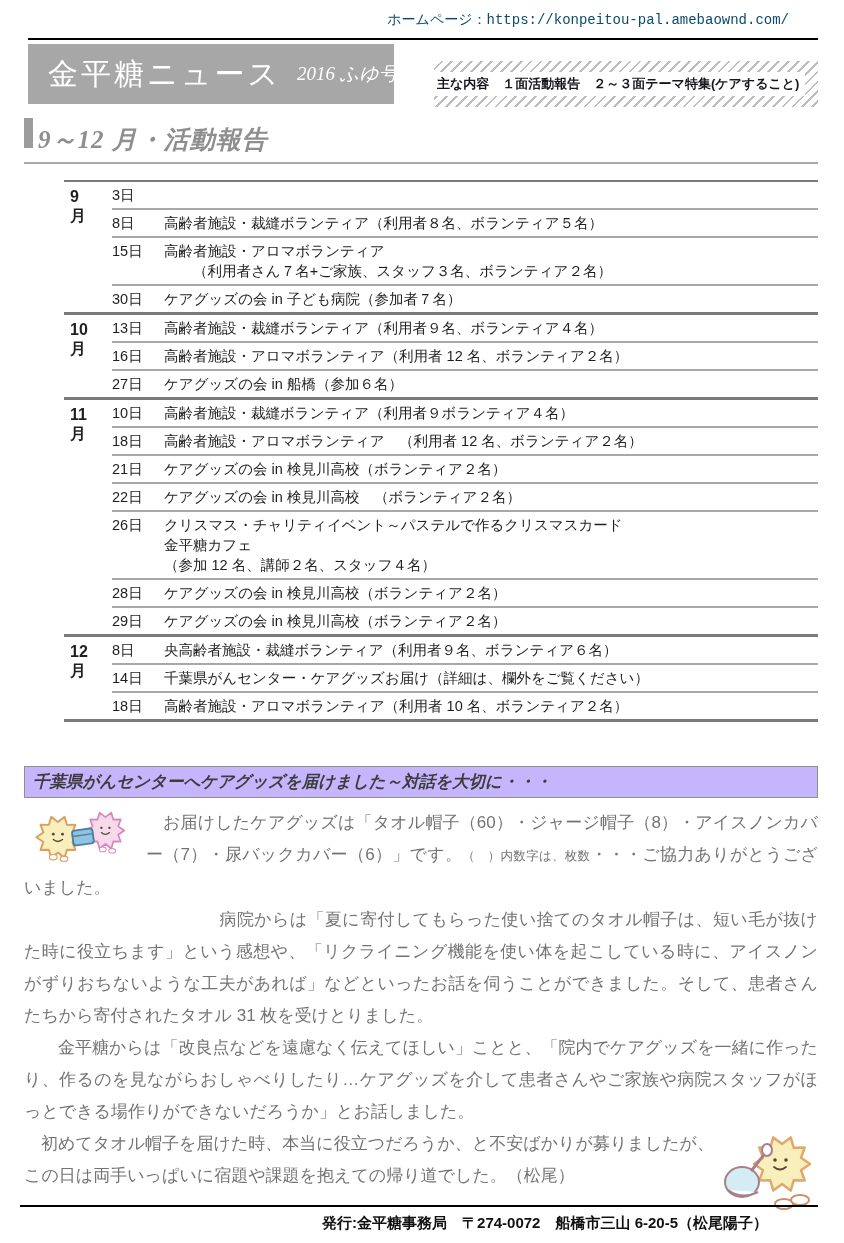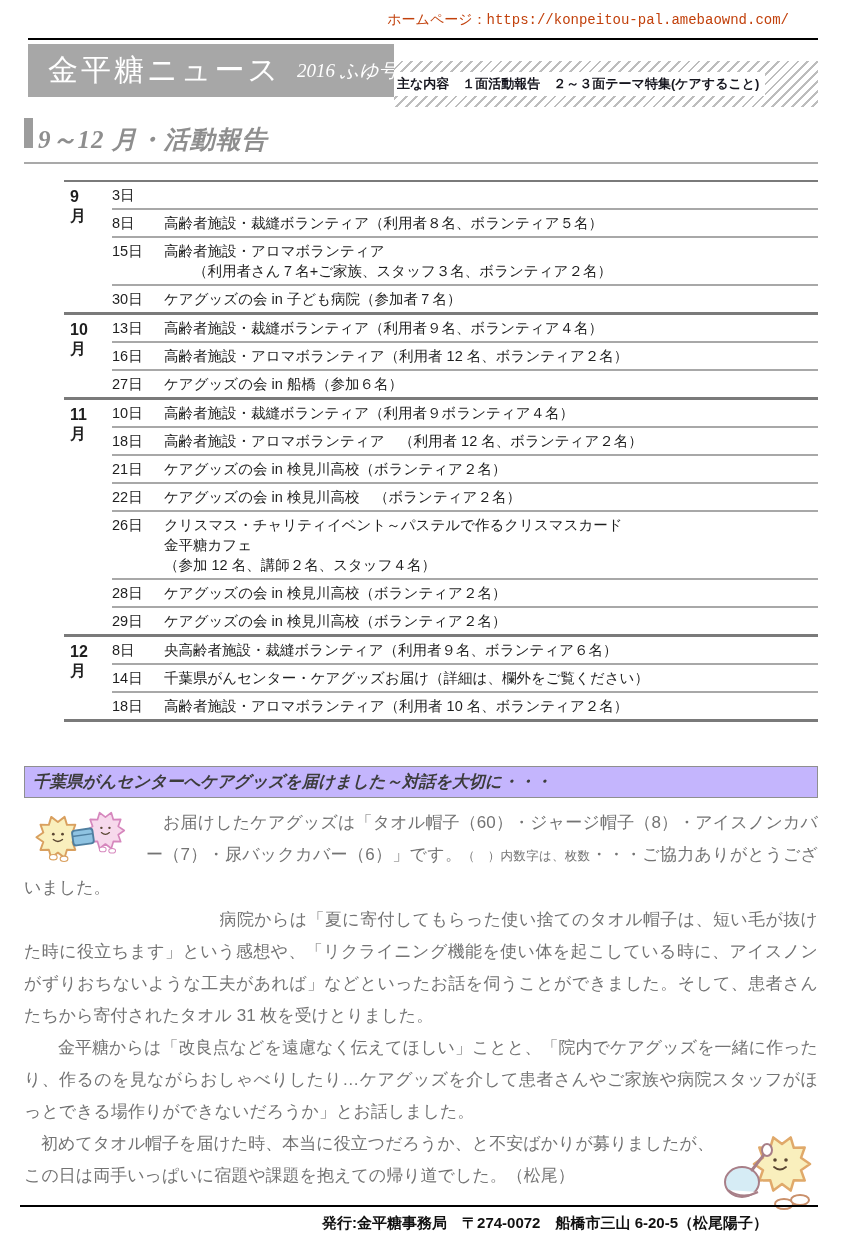--- a/index.html
+++ b/index.html
@@ -1,30 +1,30 @@
 <!DOCTYPE html>
 <html lang="ja"><head>
 <meta charset="utf-8">
 <style>
   html,body{margin:0;padding:0;background:#fff;}
   .page{
     position:relative;width:844px;height:1243px;background:#fff;overflow:hidden;
     color:#2f2f2f;font-family:"Liberation Sans",sans-serif;
   }
   
-  .homepage-line{padding:11px 55px 0 17px;text-align:right;font-size:14px;color:#c2410c;}
+  .homepage-line{padding:11px 55px 0 17px;text-align:right;font-size:14px;color:#0c4a6e;}
   .homepage-url{font-family:"Liberation Mono",monospace;}
 
   
   .header{margin:9px 26px 0 28px;border-top:2px solid #000;padding-top:4px;display:flex;align-items:flex-start;}
-  .banner{width:366px;height:53px;background:#a7a7a7;color:#fff;display:flex;align-items:center;padding-left:20px;box-sizing:border-box;flex:0 0 auto;}
+  .banner{width:366px;height:60px;background:#a7a7a7;color:#fff;display:flex;align-items:center;padding-left:20px;box-sizing:border-box;flex:0 0 auto;}
   .banner-title{font-family:"Liberation Serif",serif;font-size:30px;letter-spacing:3px;white-space:nowrap;}
   .banner-issue{font-family:"Liberation Serif",serif;font-style:italic;font-size:19px;margin-left:16px;white-space:nowrap;}
   .stripes{flex:1;margin-top:17px;height:46px;box-sizing:border-box;display:flex;align-items:center;
-    background:repeating-linear-gradient(135deg,#ffffff 0px,#ffffff 5px,#bdbdbd 5px,#bdbdbd 7px);}
+    background:repeating-linear-gradient(135deg,#ffffff 0px,#ffffff 5px,#bdbdbd 5px,#bdbdbd 7px);margin-left:40px;}
   .stripes-inner{background:#fff;padding:3px 6px 3px 3px;font-weight:bold;font-size:13px;color:#16161f;white-space:nowrap;}
 
   
   .section-heading{margin:14px 26px 0 24px;position:relative;padding:2px 0 6px 14px;border-bottom:2px solid #a9a9a9;}
   .heading-square{position:absolute;left:0;top:-3px;width:9px;height:30px;background:#9c9c9c;}
   .heading-text{font-family:"Liberation Serif",serif;font-style:italic;font-weight:bold;font-size:25px;color:#8e8e8e;letter-spacing:1px;}
 
   
   .activity-table{margin:16px 26px 0 64px;border-bottom:3px solid #7a7a7a;}
   .month-group{display:flex;border-top:3px solid #7a7a7a;}

